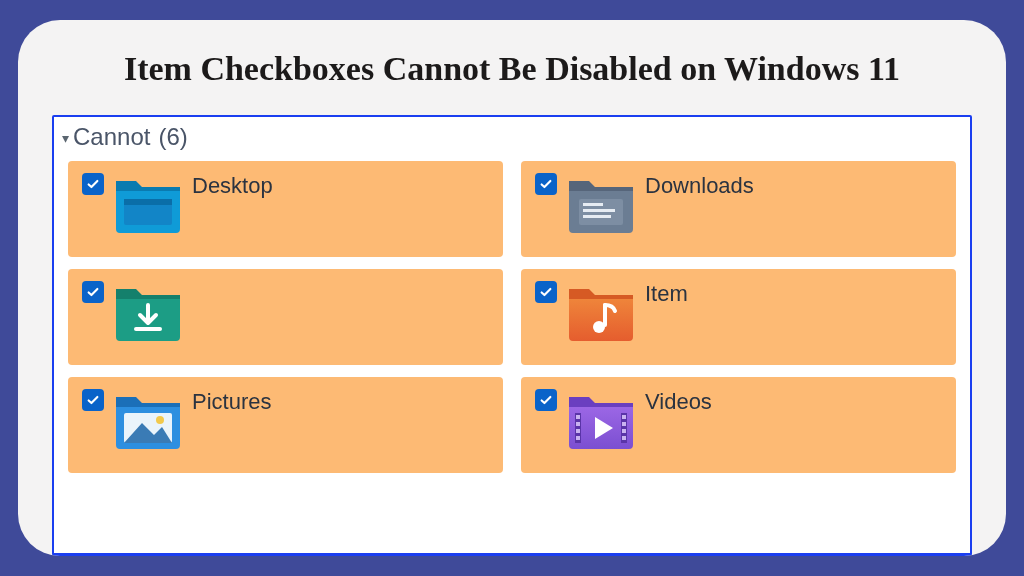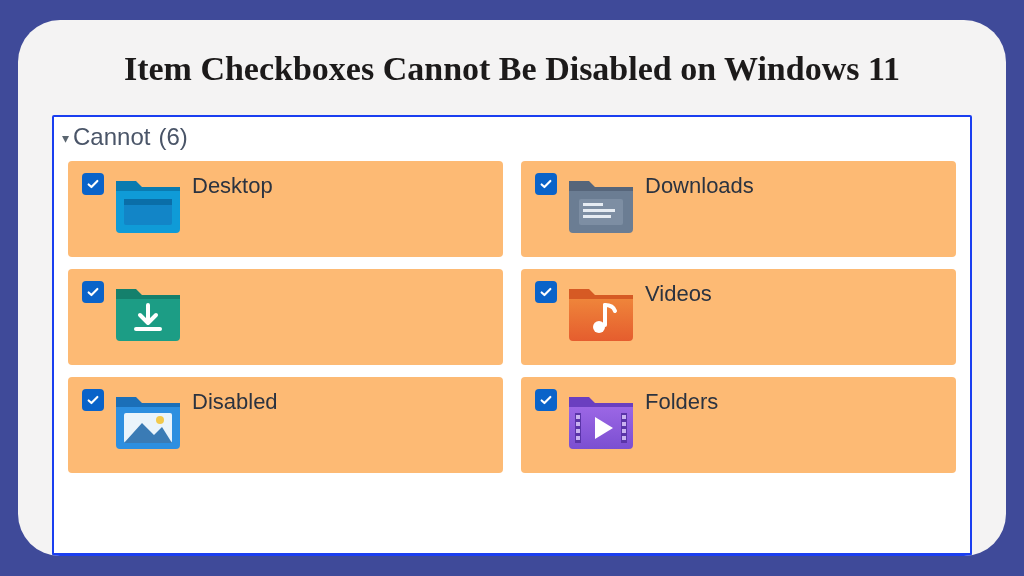--- a/index.html
+++ b/index.html
@@ -177,39 +177,39 @@
                   <stop offset="1" stop-color="#e55d2e"></stop>
               </linearGradient>
             </defs>
             <path d="M4 12 L24 12 L30 18 L68 18 L68 56 Q68 60 64 60 L8 60 Q4 60 4 56 Z" fill="url(#mg)"></path>
             <path d="M4 8 L24 8 L30 14 L68 14 L68 18 L4 18 Z" fill="#d65a24"></path>
             <path d="M40 24 L40 44" stroke="#ffffff" stroke-width="4" stroke-linecap="round"></path>
             <circle cx="34" cy="46" r="6" fill="#ffffff"></circle>
             <path d="M40 24 Q48 24 50 30" stroke="#ffffff" stroke-width="4" fill="none" stroke-linecap="round"></path>
           </svg>
         </div>
-        <div class="folder-label">Videos</div>
+        <div class="folder-label">Item</div>
       </div>
 
       <div class="folder-item">
         <div class="cb">
           <svg viewBox="0 0 16 16">
               <path d="M3 8.5 L6.2 11.5 L13 4.5" stroke="#fff" stroke-width="2.4" fill="none" stroke-linecap="round" stroke-linejoin="round"></path>
             </svg>
         </div>
         <div class="fi">
           <svg viewBox="0 0 72 62" width="72" height="62">
             <path d="M4 12 L24 12 L30 18 L68 18 L68 56 Q68 60 64 60 L8 60 Q4 60 4 56 Z" fill="#2d8fe0"></path>
             <path d="M4 8 L24 8 L30 14 L68 14 L68 18 L4 18 Z" fill="#1b6fb8"></path>
             <rect x="12" y="24" width="48" height="30" rx="2" fill="#eaf4fb"></rect>
             <polygon points="12,54 30,34 42,46 50,38 60,54" fill="#3a7bb5"></polygon>
             <circle cx="48" cy="31" r="4" fill="#f2c94c"></circle>
           </svg>
         </div>
-        <div class="folder-label">Disabled</div>
+        <div class="folder-label">Pictures</div>
       </div>
 
       <div class="folder-item">
         <div class="cb">
           <svg viewBox="0 0 16 16">
               <path d="M3 8.5 L6.2 11.5 L13 4.5" stroke="#fff" stroke-width="2.4" fill="none" stroke-linecap="round" stroke-linejoin="round"></path>
             </svg>
         </div>
         <div class="fi">
           <svg viewBox="0 0 72 62" width="72" height="62">
@@ -227,18 +227,18 @@
               <rect x="11" y="33" width="4" height="4" fill="#c9b3f0"></rect>
               <rect x="11" y="40" width="4" height="4" fill="#c9b3f0"></rect>
               <rect x="11" y="47" width="4" height="4" fill="#c9b3f0"></rect>
             <rect x="57" y="26" width="4" height="4" fill="#c9b3f0"></rect>
               <rect x="57" y="33" width="4" height="4" fill="#c9b3f0"></rect>
               <rect x="57" y="40" width="4" height="4" fill="#c9b3f0"></rect>
               <rect x="57" y="47" width="4" height="4" fill="#c9b3f0"></rect>
             <polygon points="30,28 30,50 48,39" fill="#ffffff"></polygon>
           </svg>
         </div>
-        <div class="folder-label">Folders</div>
+        <div class="folder-label">Videos</div>
       </div>
 
     </div>
   </div>
 </div>
 
 </body></html>

